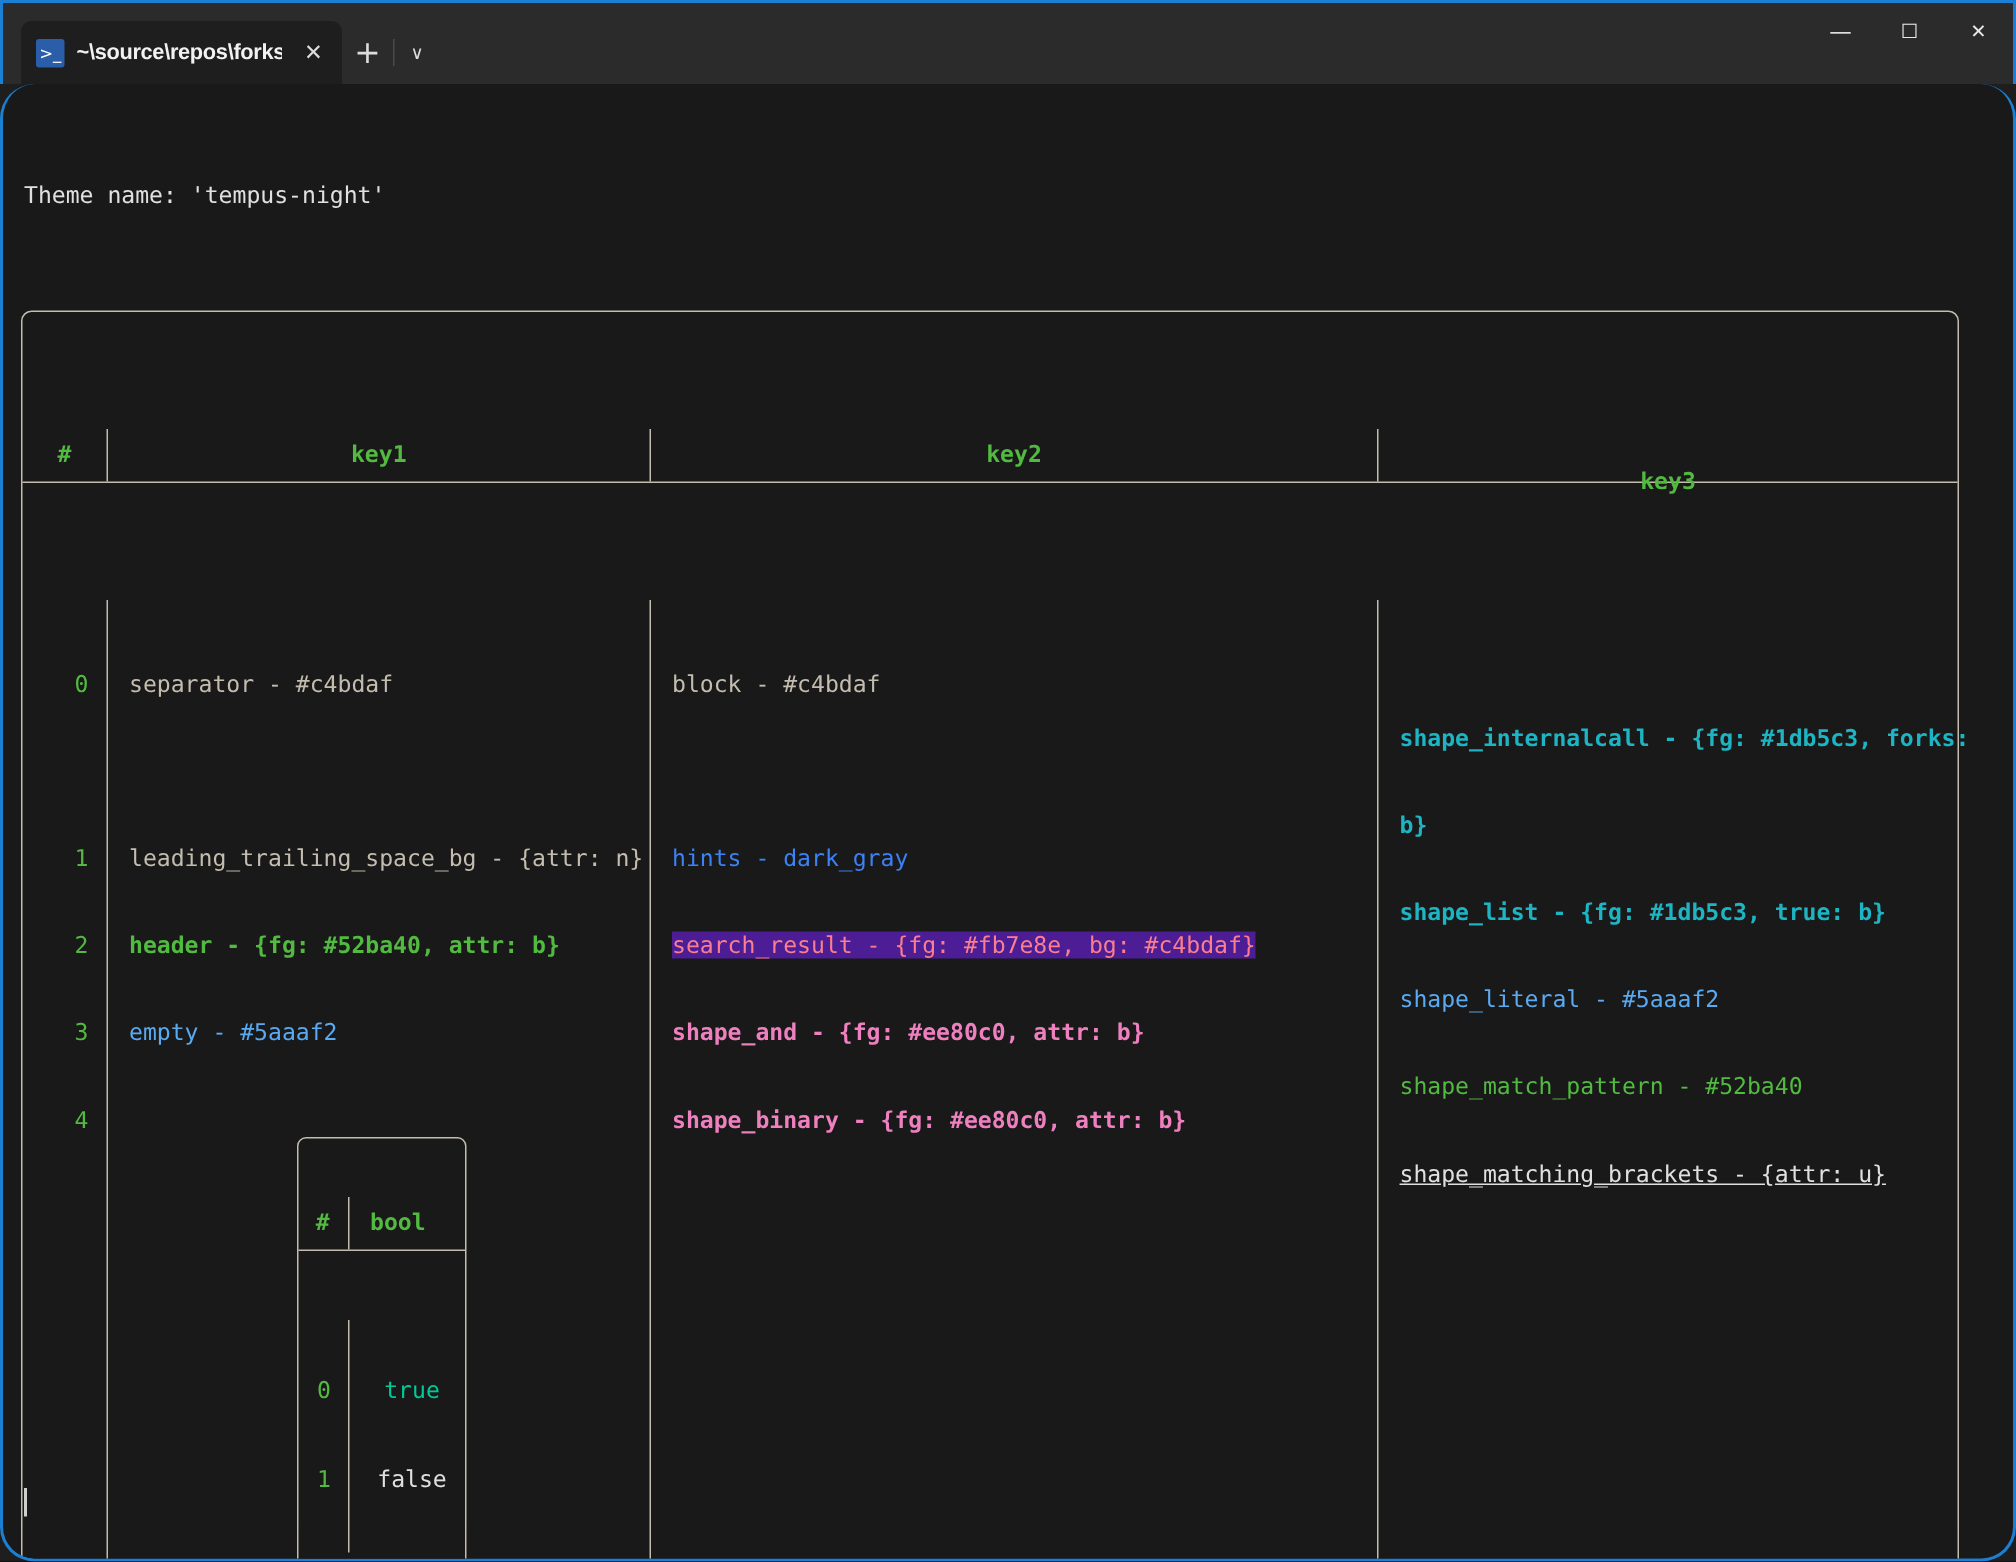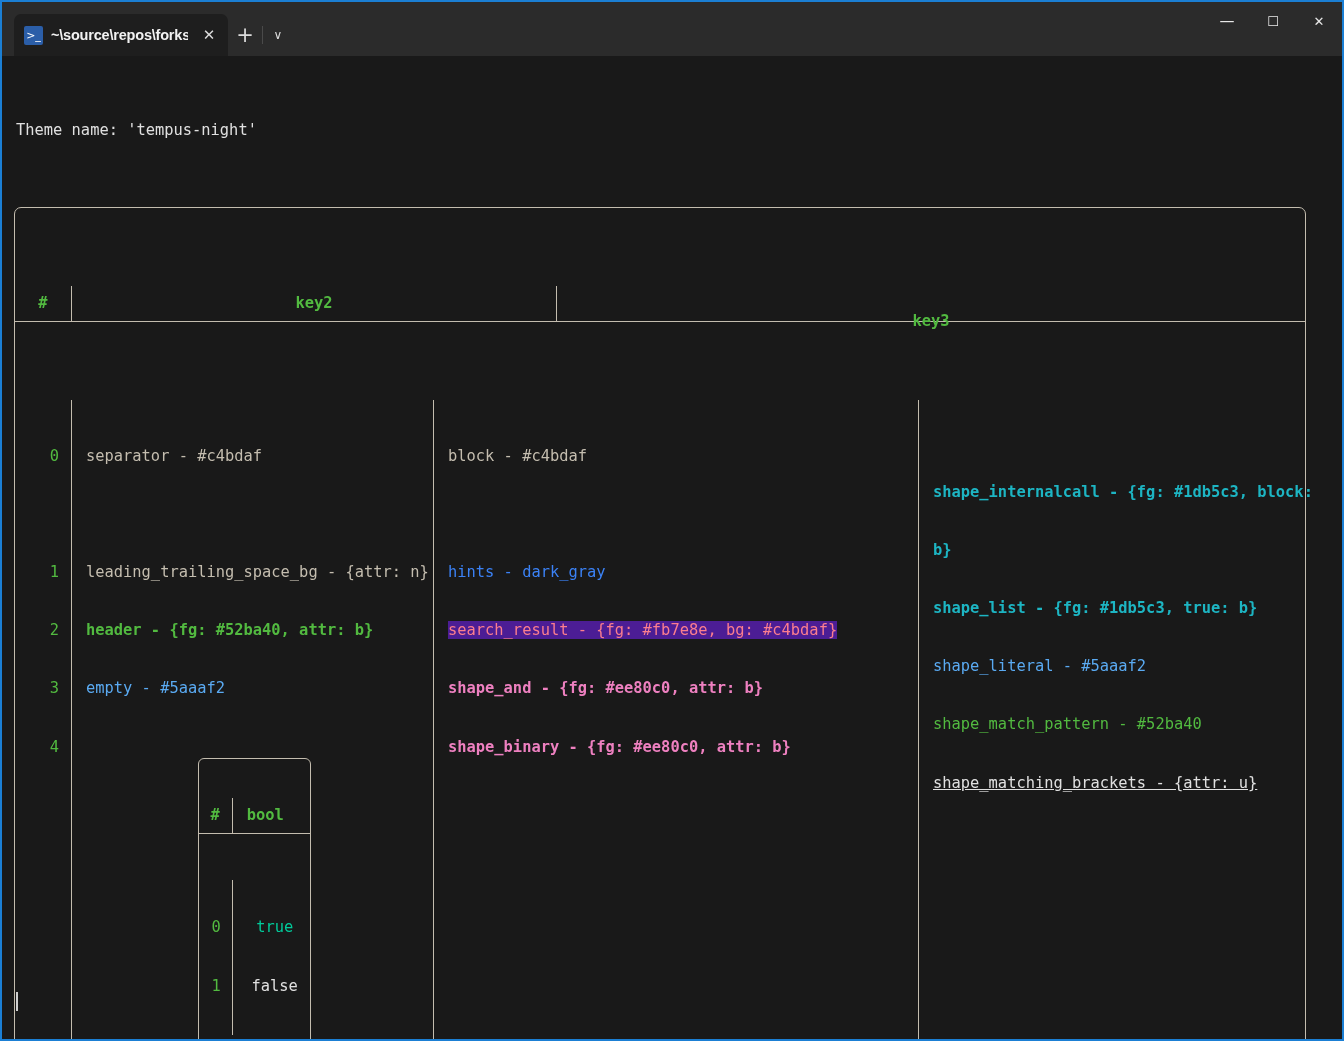--- a/index.html
+++ b/index.html
@@ -74,20 +74,21 @@
   
   #term {
     flex: 1 1 auto;
     background: #191919;
     border-left: 2px solid #1b7fd4;
     border-right: 2px solid #1b7fd4;
     border-bottom: 2px solid #1b7fd4;
     padding: 7px 0 0 12px;
     position: relative;
     overflow: hidden;
+    border-radius: 23px;
   }
   .mono {
     font-family: "DejaVu Sans Mono", "Liberation Mono", monospace;
     font-size: 15.4px;
     line-height: 19.4px;
     white-space: pre;
   }
   #themeline { color: #e0e0e0; height: 22px; padding-left: 2px; }
 
   
@@ -196,20 +197,21 @@
 
   <div id="term" class="mono">
 
     <div id="themeline" class="mono">Theme name: 'tempus-night'</div>
 
     <div id="outer">
 
       
       <div id="headrow" class="mono">
         <div class="hcell idxcol" style="padding-top:0">#</div>
+        <div class="hcell col1" style="padding-top:0">key1</div>
         <div class="hcell col2" style="padding-top:0">key2</div>
         <div class="hcell col3" style="padding-top:0">key3</div>
       </div>
 
       
       <div class="bodyrow">
 
         
         <div class="idxcol mono">
           <div class="idxnum">0</div>
@@ -346,21 +348,21 @@
           
           
           
           
           
           
         </div>
 
         
         <div class="col col3 mono">
-          <div class="nl c-teal b">shape_internalcall - {fg: #1db5c3, block:</div>
+          <div class="nl c-teal b">shape_internalcall - {fg: #1db5c3, forks:</div>
           <div class="nl c-teal b">b}</div>
           <div class="nl c-teal b">shape_list - {fg: #1db5c3, true: b}</div>
           <div class="nl c-blue">shape_literal - #5aaaf2</div>
           <div class="nl c-green">shape_match_pattern - #52ba40</div>
           <div class="nl c-white u">shape_matching_brackets - {attr: u}</div>
           <div class="nl blank">&nbsp;</div>
           <div class="nl blank">&nbsp;</div>
           <div class="nl blank">&nbsp;</div>
           <div class="nl blank">&nbsp;</div>
           <div class="nl blank">&nbsp;</div>

